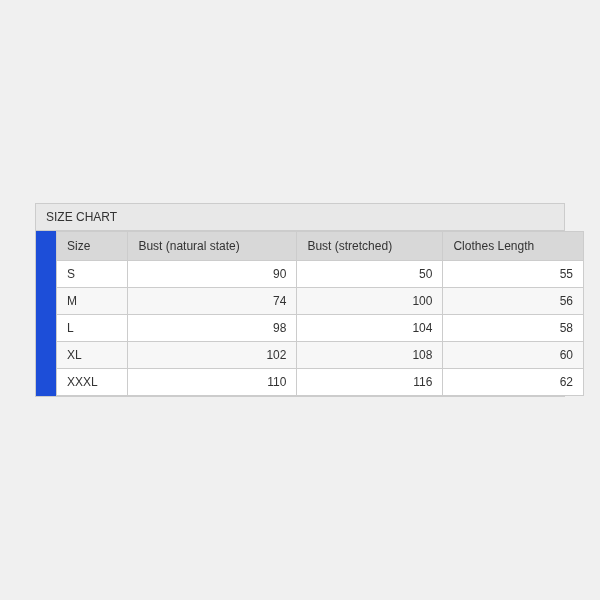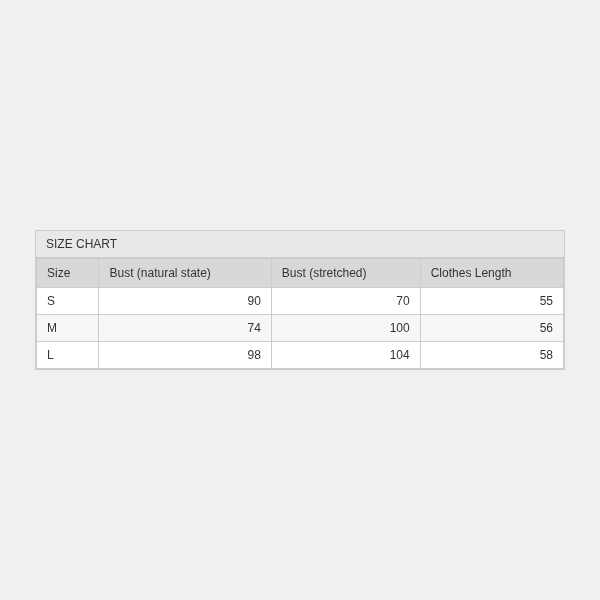--- a/index.html
+++ b/index.html
@@ -31,20 +31,21 @@
       color: #333333;
       font-weight: normal;
       border-bottom: 1px solid #cccccc;
     }
 
     table {
       width: 100%;
       border-collapse: collapse;
       font-size: 12px;
       color: #333333;
+      margin-left: 20px;
     }
 
     thead tr {
       background-color: #d8d8d8;
     }
 
     thead th {
       padding: 7px 10px;
       text-align: left;
       font-weight: normal;
@@ -86,30 +87,42 @@
         <th>Size</th>
         <th>Bust (natural state)</th>
         <th>Bust (stretched)</th>
         <th>Clothes Length</th>
       </tr>
     </thead>
     <tbody id="table-body">
     <tr>
           <td>S</td>
           <td>90</td>
-          <td>70</td>
+          <td>50</td>
           <td>55</td>
         </tr>
         <tr>
           <td>M</td>
           <td>74</td>
           <td>100</td>
           <td>56</td>
         </tr>
         <tr>
           <td>L</td>
           <td>98</td>
           <td>104</td>
           <td>58</td>
         </tr>
+        <tr>
+          <td>XL</td>
+          <td>102</td>
+          <td>108</td>
+          <td>60</td>
+        </tr>
+        <tr>
+          <td>XXXL</td>
+          <td>110</td>
+          <td>116</td>
+          <td>62</td>
+        </tr>
       </tbody>
   </table>
 </div>
 
 </body></html>

